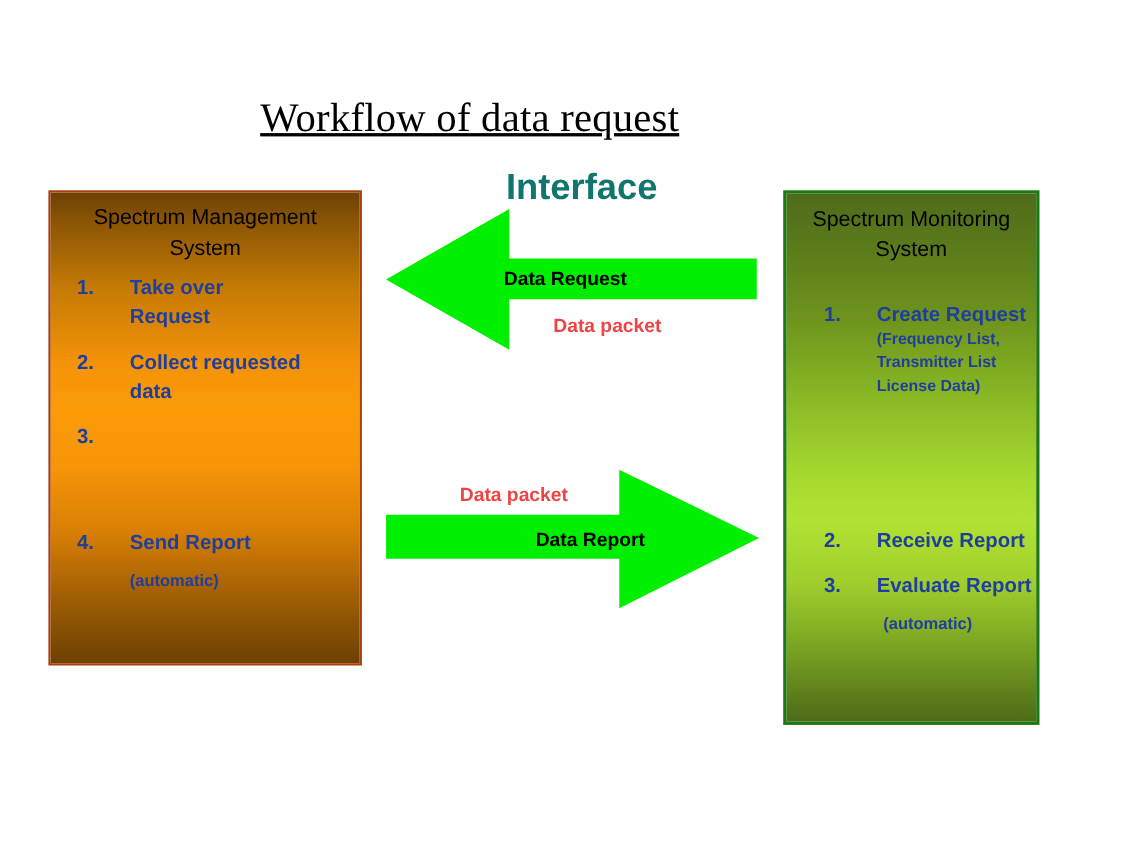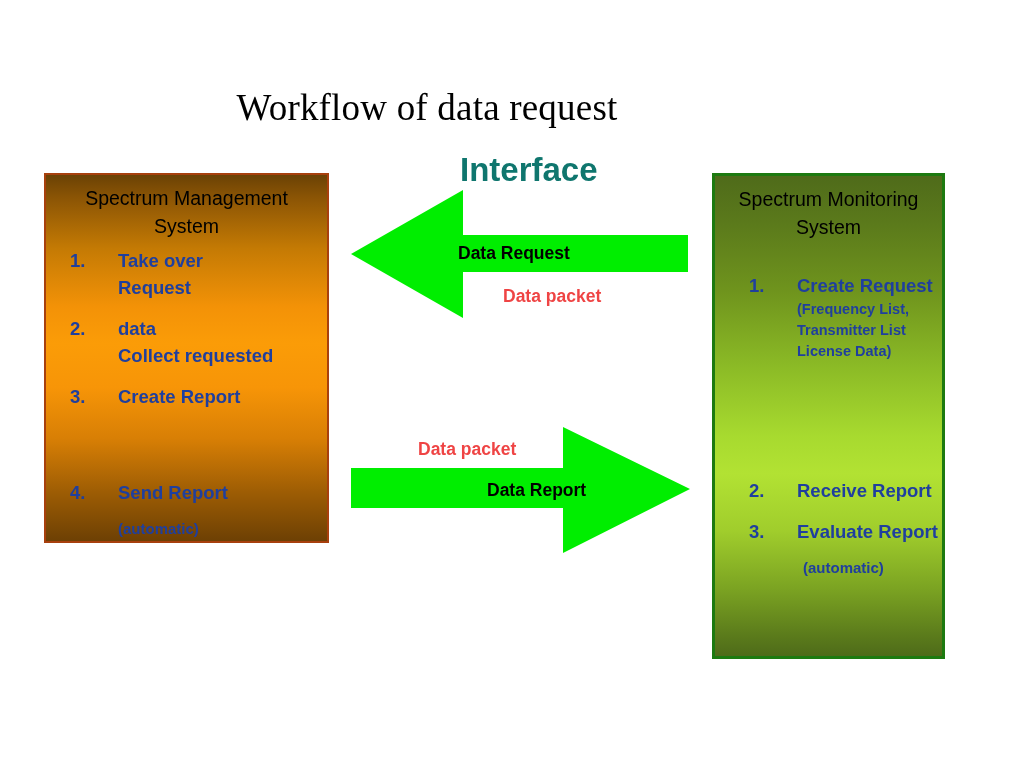--- a/index.html
+++ b/index.html
@@ -24,32 +24,32 @@
     width: 1024px;
     text-align: center;
     font-family: "Liberation Serif", serif;
     font-size: 37px;
     font-weight: normal;
     color: #000000;
     letter-spacing: 0.2px;
     white-space: nowrap;
   }
   
-  #title span { position: relative; left: -85px; }
+  #title span { position: relative; left: -85px; text-decoration: underline; }
 
   
   .box {
     position: absolute;
     box-sizing: border-box;
   }
   #left-box {
     left: 44px;
     top: 173px;
     width: 285px;
-    height: 370px;
+    height: 432px;
     border: 2px solid #a8400d;
     background: linear-gradient(to bottom,
         #6b4205 0%,
         #8a5405 6%,
         #c47a04 20%,
         #f39207 36%,
         #fb9c07 46%,
         #f79507 58%,
         #d87f05 72%,
         #9c5c04 87%,
@@ -175,27 +175,26 @@
     </div>
 
     <div class="item" style="left:24px; top:72px;">
       <span class="num">1.</span>
       <span class="txt">Take over</span>
       <span class="txt">Request</span>
     </div>
 
     <div class="item" style="left:24px; top:140px;">
       <span class="num">2.</span>
+      <span class="txt">Collect requested</span>
       <span class="txt">data</span>
-      <span class="txt">Collect requested</span>
     </div>
 
     <div class="item" style="left:24px; top:208px;">
       <span class="num">3.</span>
-      <span class="txt">Create Report</span>
     </div>
 
     <div class="item" style="left:24px; top:304px;">
       <span class="num">4.</span>
       <span class="txt">Send Report</span>
     </div>
 
     <div class="plain" style="left:72px; top:345px;">(automatic)</div>
   </div>
 

